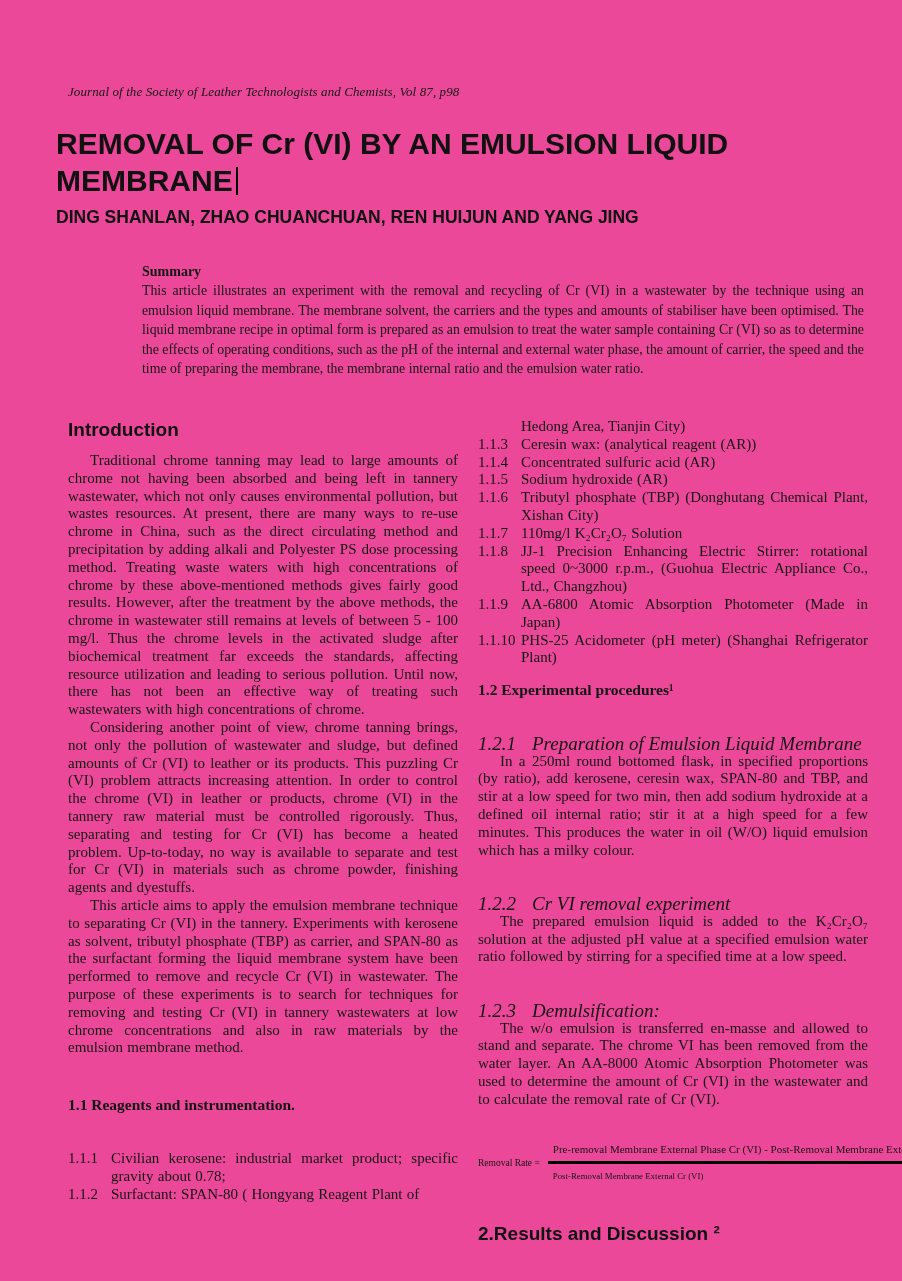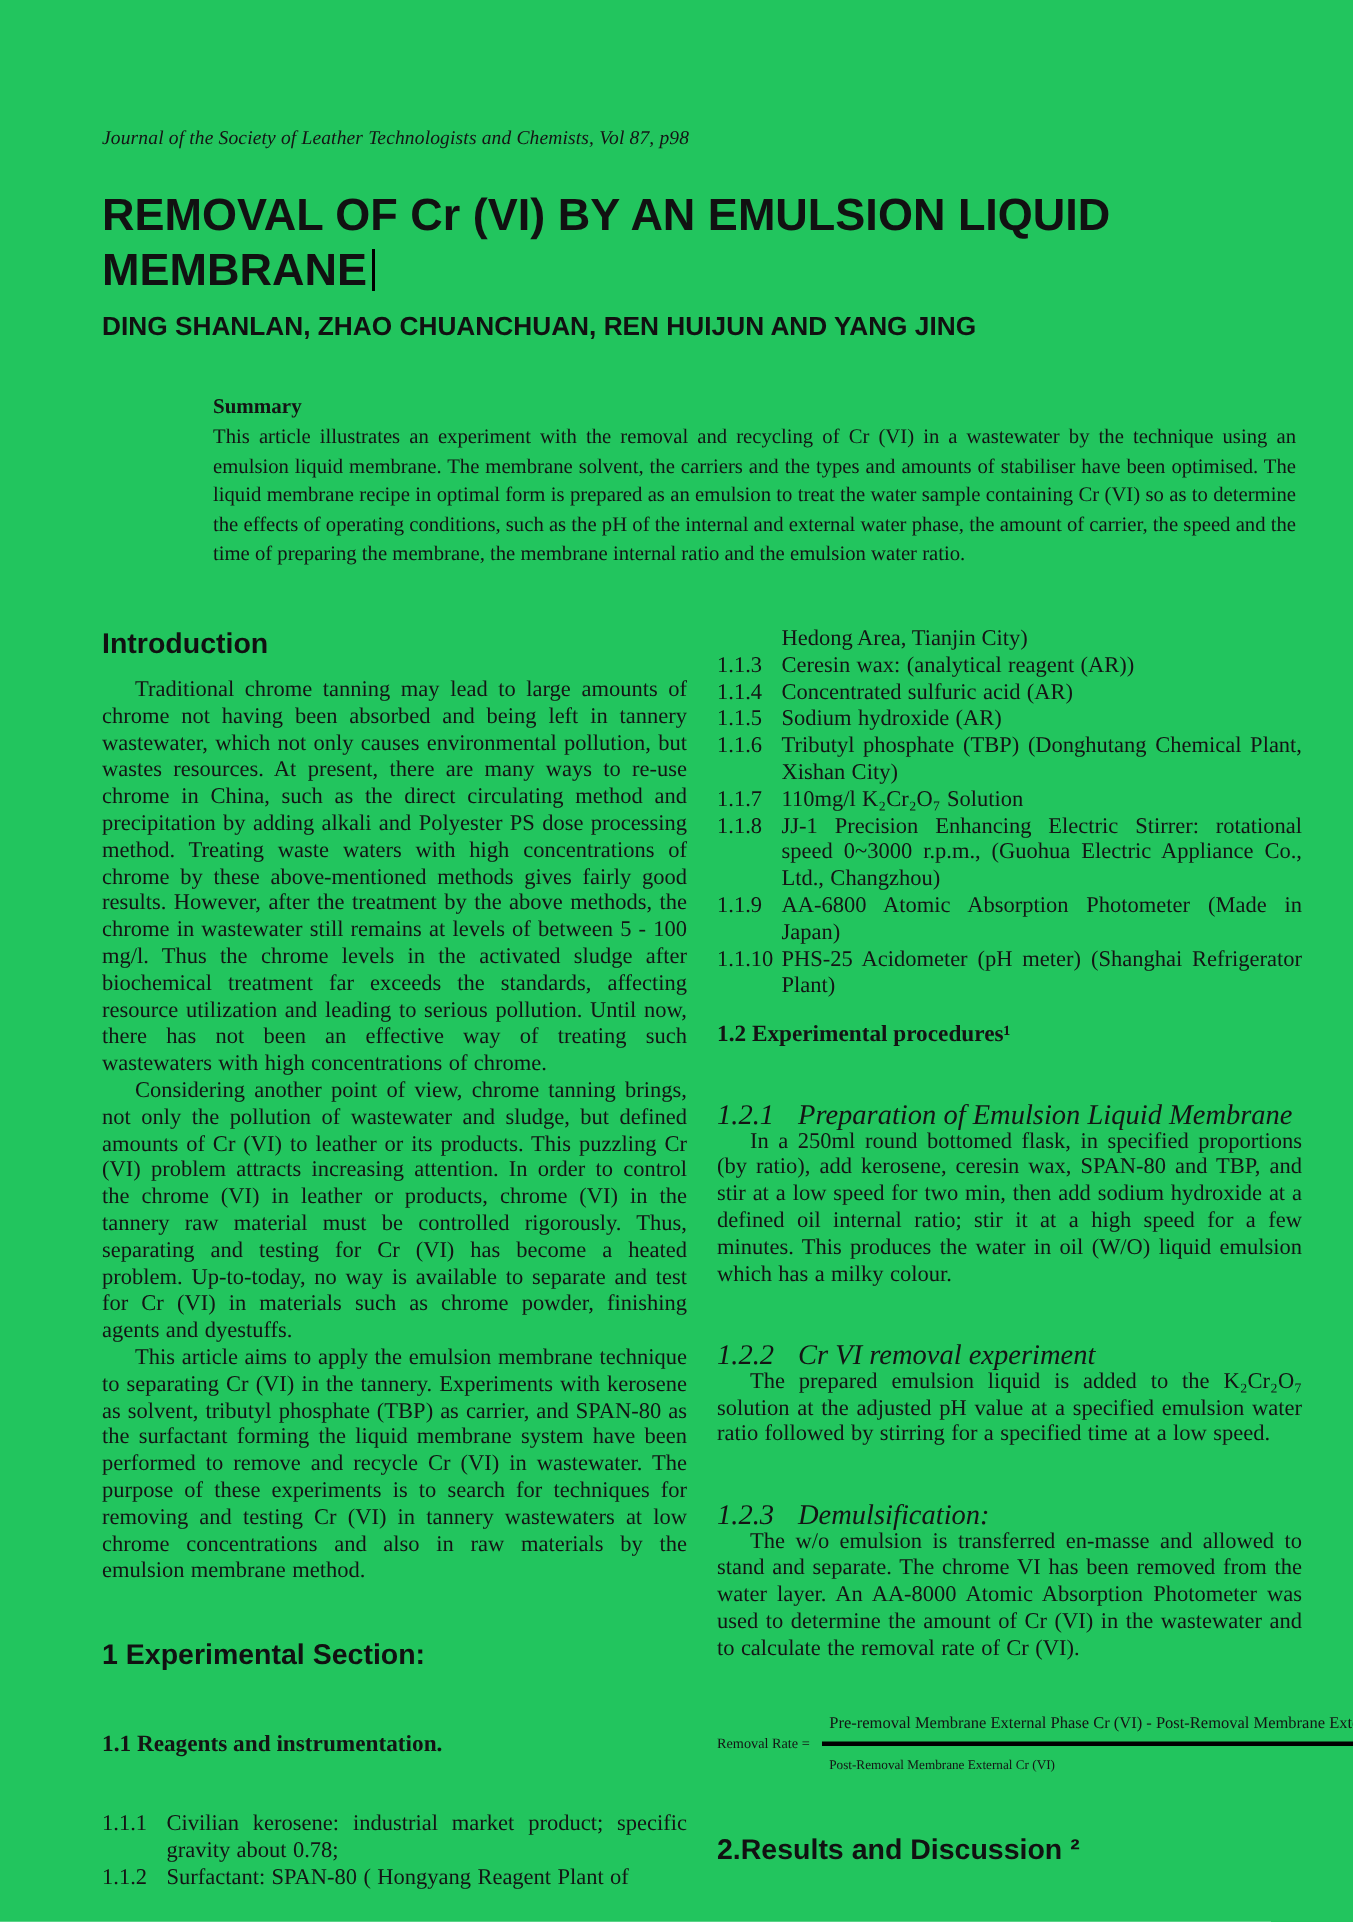--- a/index.html
+++ b/index.html
@@ -2,28 +2,28 @@
 <html><head>
 <meta charset="utf-8">
 <style>
   html,body { margin:0; padding:0; }
   body {
     width:902px; height:1281px;
     background:#ffffff;
     color:#141414;
     font-family:"Liberation Serif", serif;
   }
-  .page { position:relative; width:902px; height:1281px; overflow:hidden; background:#22c55e; }
+  .page { position:relative; width:902px; height:1281px; overflow:hidden; background:#ec4899; }
 
   .journal-line {
     position:absolute; left:68px; top:84px;
     font-style:italic; font-size:13px; letter-spacing:0.1px;
   }
 
-  .title-block { position:absolute; left:68px; top:125px; width:740px; }
+  .title-block { position:absolute; left:56px; top:125px; width:740px; }
   .article-title {
     font-family:"Liberation Sans", sans-serif;
     font-weight:bold; font-size:30px; line-height:37px;
     max-width:710px; letter-spacing:0px; color:#111;
   }
   .caret {
     display:inline-block; width:2px; height:28px;
     background:#000; margin-left:3px; vertical-align:-4px;
   }
   .authors {
@@ -124,21 +124,20 @@
   </div>
 
   <div class="columns">
 
     <div class="col">
       <div class="h-sans">Introduction</div>
       <p class="body-p">Traditional chrome tanning  may lead to large amounts of chrome not having been absorbed and being left in tannery wastewater, which not only causes environmental pollution, but wastes  resources. At present, there are many ways to re-use chrome in China, such as the direct circulating method and precipitation by adding alkali and Polyester PS dose processing method. Treating waste waters with high concentrations of chrome by these above-mentioned methods gives fairly good results. However, after the treatment by the above methods, the chrome in wastewater still remains at levels of between 5 - 100 mg/l. Thus the chrome levels in the activated sludge after biochemical treatment far exceeds the standards, affecting resource utilization and leading to serious pollution. Until now, there has not been an effective way of treating such wastewaters with high concentrations of chrome.</p>
       <p class="body-p">Considering another point of view, chrome tanning brings, not only the pollution of wastewater and sludge, but defined amounts of Cr (VI) to leather or its products. This puzzling Cr (VI) problem attracts increasing attention. In order to control the chrome (VI) in leather or products, chrome (VI) in the tannery raw material  must be controlled rigorously. Thus, separating and testing for Cr (VI) has become a heated problem. Up-to-today, no way is available to separate and test for Cr (VI) in materials such as chrome powder, finishing agents and dyestuffs.</p>
       <p class="body-p">This article aims to apply the emulsion membrane technique to separating Cr (VI) in the tannery. Experiments with kerosene as solvent, tributyl phosphate (TBP) as carrier, and SPAN-80 as the surfactant forming the liquid membrane system have been performed to remove and recycle Cr (VI) in wastewater. The purpose of these experiments is to search for techniques for removing and testing Cr (VI) in tannery wastewaters at low chrome concentrations and also in raw materials by the emulsion membrane method.</p>
 
-      <div class="h-sans h-exp">1 Experimental Section:</div>
       <div class="h-serif-bold h-reagents">1.1 Reagents and instrumentation.</div>
 
       <div class="item-row">
         <span class="item-num">1.1.1</span>
         <span class="item-text">Civilian kerosene: industrial market product; specific gravity  about 0.78;</span>
       </div>
       <div class="item-row">
         <span class="item-num">1.1.2</span>
         <span class="item-text">Surfactant: SPAN-80 ( Hongyang Reagent Plant of</span>
       </div>

